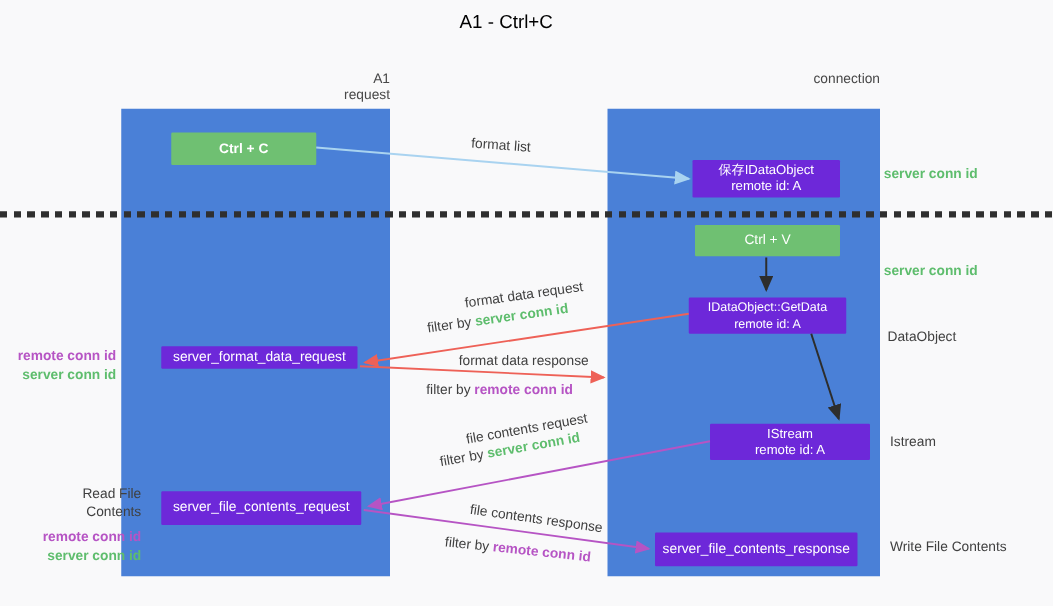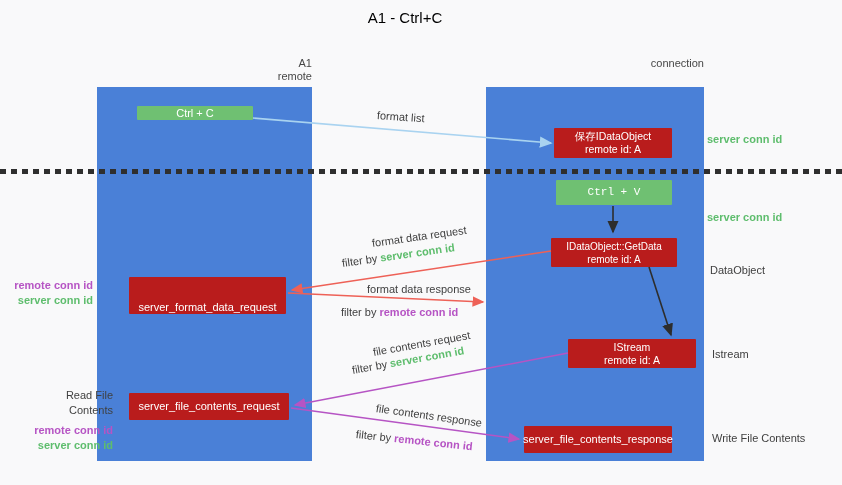--- a/index.html
+++ b/index.html
@@ -12,51 +12,51 @@
   .title{left:285px;top:8px;width:240px;text-align:center;font-size:15px;line-height:20px;color:#000000;}
   .lane-header{font-size:11px;line-height:13px;text-align:right;color:#474747;}
   .lane{background:#4a80d7;}
   .lane-a1{left:97px;top:87px;width:215px;height:374px;}
   .lane-b1{left:486px;top:87px;width:218px;height:374px;}
   .dotted{left:0;top:169px;width:842px;height:5px;
     background:repeating-linear-gradient(90deg,#2f2f2f 0 6px,rgba(0,0,0,0) 6px 11px);}
   .node{display:flex;flex-direction:column;align-items:center;justify-content:center;
     color:#ffffff;font-size:11px;line-height:13px;text-align:center;border-radius:1px;}
   .green{background:#6fc072;}
-  .orange{background:#b91c1c;}
-  .node-ctrl-c{left:137px;top:106px;width:116px;height:14px;}
+  .orange{background:#6d28d9;}
+  .node-ctrl-c{left:137px;top:106px;width:116px;height:26px;font-weight:bold;}
   .node-save{left:554px;top:128px;width:118px;height:30px;font-size:10.5px;}
-  .node-ctrl-v{left:556px;top:180px;width:116px;height:25px;font-family:Liberation Mono, monospace;}
+  .node-ctrl-v{left:556px;top:180px;width:116px;height:25px;}
   .node-getdata{left:551px;top:238px;width:126px;height:29px;font-size:10px;}
-  .node-format-req{left:129px;top:277px;width:157px;height:37px;justify-content:flex-end;}
+  .node-format-req{left:129px;top:277px;width:157px;height:18px;}
   .node-format-resp{left:487px;top:289px;width:156px;height:27px;}
   .node-istream{left:568px;top:339px;width:128px;height:29px;font-size:10.5px;}
   .node-file-req{left:129px;top:393px;width:160px;height:27px;}
-  .node-file-resp{left:524px;top:426px;width:148px;height:27px;}
+  .node-file-resp{left:524px;top:426px;width:162px;height:27px;}
   .edge-label{font-size:11px;color:#3f3f3f;white-space:nowrap;transform-origin:left center;}
   .side-label{font-size:11px;white-space:nowrap;}
   .tx-green{color:#5ebd6d;font-weight:bold;}
   .tx-purple{color:#b654c4;font-weight:bold;}
   .tx-dark{color:#3f3f3f;}
   .filter-prefix{margin-right:3px;}
   .left-col{left:0;width:93px;text-align:right;font-size:11px;line-height:15px;}
   svg.overlay{position:absolute;left:0;top:0;pointer-events:none;}
 </style>
 </head>
 <body>
 
 <div class="canvas">
 
   <div class="abs title">
     <div>A1 - Ctrl+C</div>
   </div>
 
   <div class="abs lane-header" style="left:97px;top:57px;width:215px;">
     <div>A1</div>
-    <div>remote</div>
+    <div>request</div>
   </div>
   <div class="abs lane-header" style="left:486px;top:57px;width:218px;">
     <div>connection</div>
   </div>
 
   <div class="abs lane lane-a1"></div>
   <div class="abs lane lane-b1"></div>
 
   <div class="abs dotted"></div>
 

